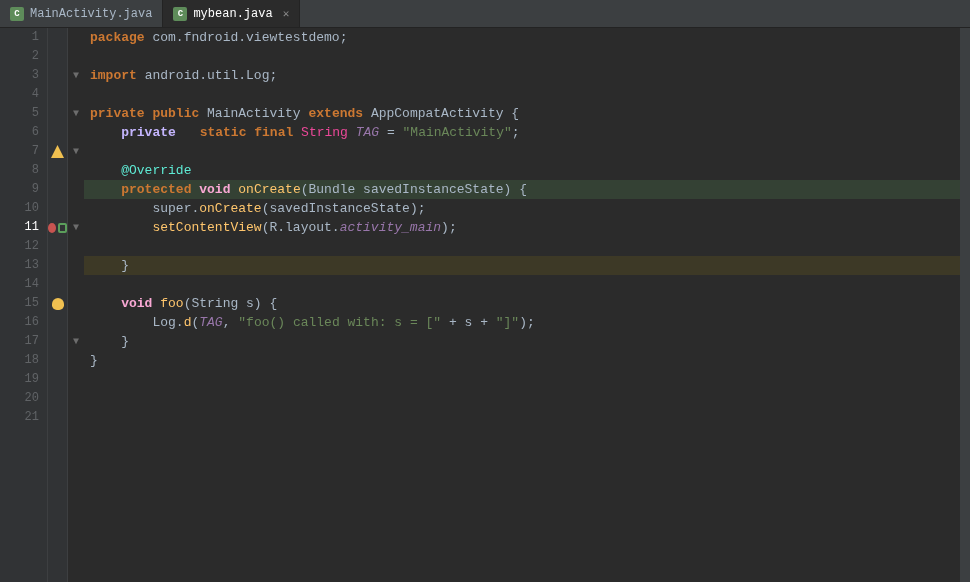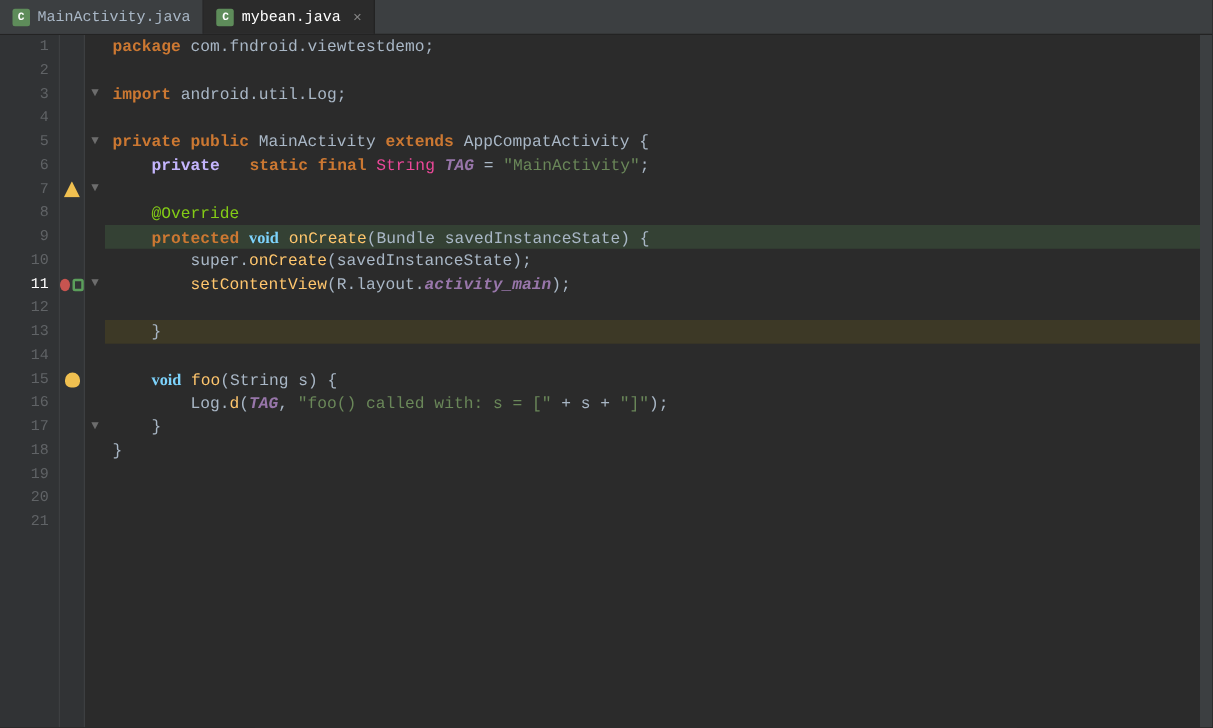--- a/index.html
+++ b/index.html
@@ -121,21 +121,21 @@
     .kw-final { color: #cc7832; font-weight: bold; }
     .kw-class { color: #cc7832; font-weight: bold; }
     .kw-void { color: #cc7832; font-weight: bold; }
     .kw-extends { color: #cc7832; font-weight: bold; }
 
     .type-string { color: #6897bb; }
     .class-ref { color: #ffc66d; }
     .string-lit { color: #6a8759; }
     .annotation { color: #bbb529; }
     .method-call { color: #ffc66d; }
-    .field-access { color: #9876aa; font-weight: bold; }
+    .field-access { color: #9876aa; }
     .italic { font-style: italic; }
     .plain { color: #a9b7c6; }
 
     .scrollbar-right {
       width: 10px;
       background: #3c3f41;
       flex-shrink: 0;
     }
   </style>
 </head>
@@ -333,23 +333,23 @@
 
 <style>
   .kw-package { color: #cc7832; font-weight: bold; }
   .kw-import { color: #cc7832; font-weight: bold; }
   .kw-public { color: #cc7832; font-weight: bold; }
   .kw-private { color: #c4b5fd; font-weight: bold; }
   .kw-protected { color: #cc7832; font-weight: bold; }
   .kw-static { color: #cc7832; font-weight: bold; }
   .kw-final { color: #cc7832; font-weight: bold; }
   .kw-class { color: #cc7832; font-weight: bold; }
-  .kw-void { color: #7dd3fc; font-weight: bold; font-family: Liberation Serif, serif; }
+  .kw-void { color: #f9a8d4; font-weight: bold; }
   .kw-extends { color: #cc7832; font-weight: bold; }
   .type-string { color: #ec4899; }
   .class-ref { color: #a9b7c6; }
   .string-lit { color: #6a8759; }
-  .annotation { color: #84cc16; }
+  .annotation { color: #5eead4; }
   .method-call { color: #ffc66d; }
   .field-access { color: #9876aa; }
   .italic { font-style: italic; }
   .plain { color: #a9b7c6; }
 </style>
 
 </body></html>

